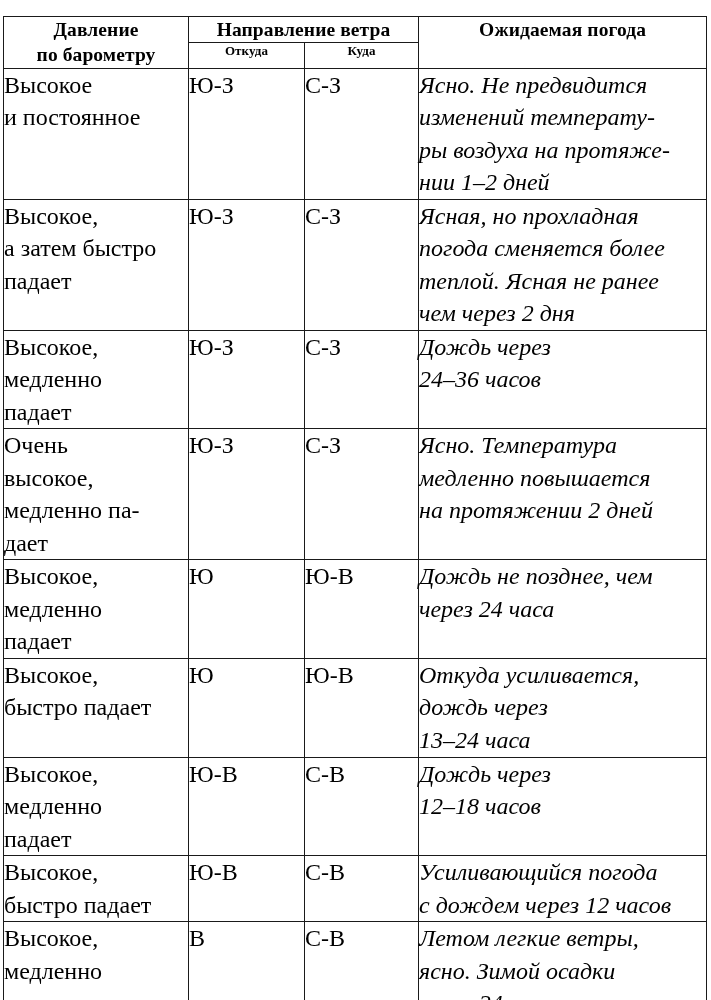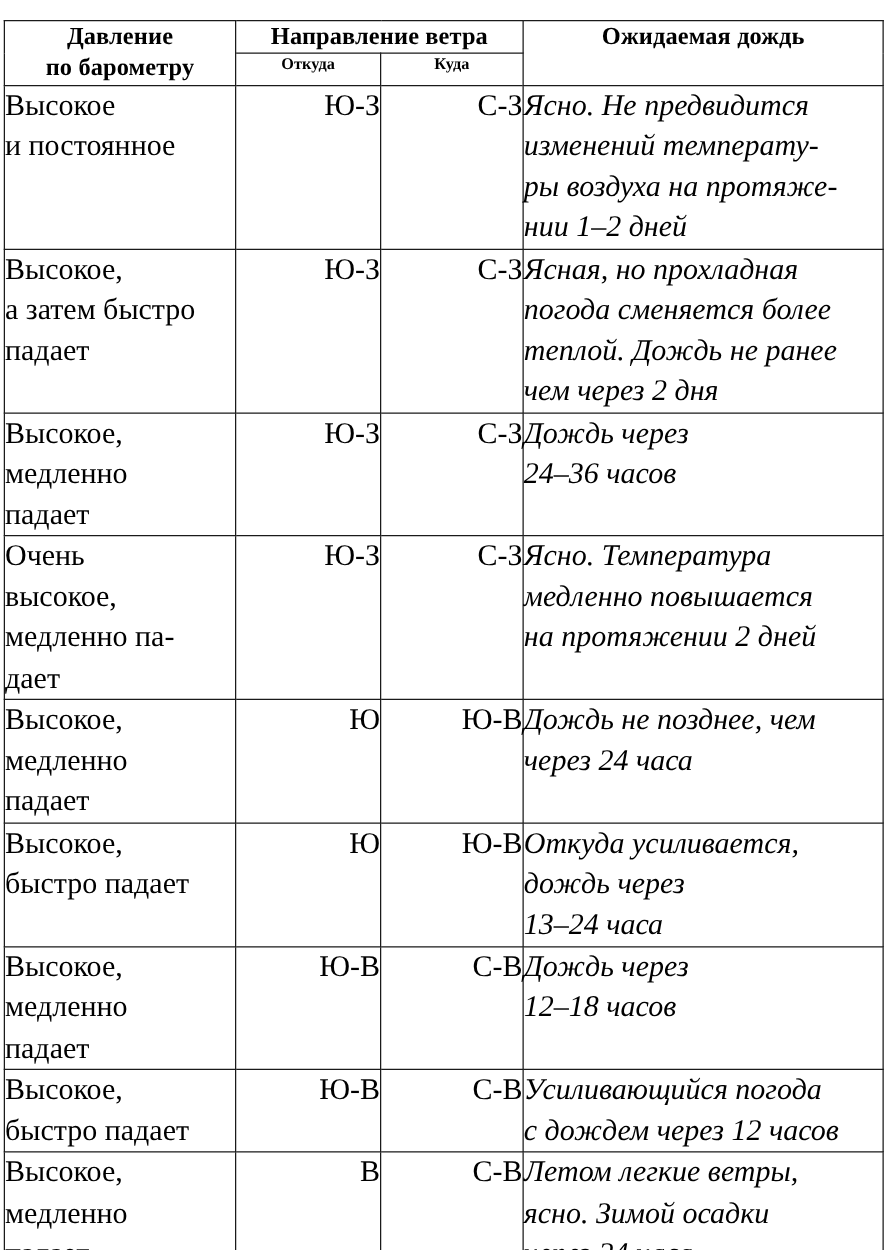--- a/index.html
+++ b/index.html
@@ -74,21 +74,21 @@
   td.cell {
     font-size: 24px;
     line-height: 1.355;
   }
   td.c-pressure-cell {
     padding: 8px 6px 9px 11px;
     text-align: left;
   }
   td.c-dir-cell {
     padding: 8px 4px 9px 4px;
-    text-align: right;
+    text-align: left;
   }
   td.c-weather-cell {
     padding: 8px 6px 9px 11px;
     text-align: left;
     font-style: italic;
   }
   .ln { display: block; white-space: nowrap; }
 
   
   tr.r0 td { height: 112px; }
@@ -114,21 +114,21 @@
       <col class="c-weather">
     </colgroup>
 
     <thead>
       <tr>
         <th class="hd hd-pressure" rowspan="2">
           <span class="hd-line">Давление</span>
           <span class="hd-line">по барометру</span>
         </th>
         <th class="hd hd-windgroup" colspan="2">Направление ветра</th>
-        <th class="hd hd-weather" rowspan="2">Ожидаемая дождь</th>
+        <th class="hd hd-weather" rowspan="2">Ожидаемая погода</th>
       </tr>
       <tr>
         <th class="hd hd-sub">Откуда</th>
         <th class="hd hd-sub">Куда</th>
       </tr>
     </thead>
 
     <tbody>
 
       <tr class="r0">
@@ -150,21 +150,21 @@
         <td class="cell c-pressure-cell">
           <span class="ln">Высокое,</span>
           <span class="ln">а затем быстро</span>
           <span class="ln">падает</span>
         </td>
         <td class="cell c-dir-cell">Ю-З</td>
         <td class="cell c-dir-cell">С-З</td>
         <td class="cell c-weather-cell">
           <span class="ln">Ясная, но прохладная</span>
           <span class="ln">погода сменяется более</span>
-          <span class="ln">теплой. Дождь не ранее</span>
+          <span class="ln">теплой. Ясная не ранее</span>
           <span class="ln">чем через 2 дня</span>
         </td>
       </tr>
 
       <tr class="r2">
         <td class="cell c-pressure-cell">
           <span class="ln">Высокое,</span>
           <span class="ln">медленно</span>
           <span class="ln">падает</span>
         </td>

